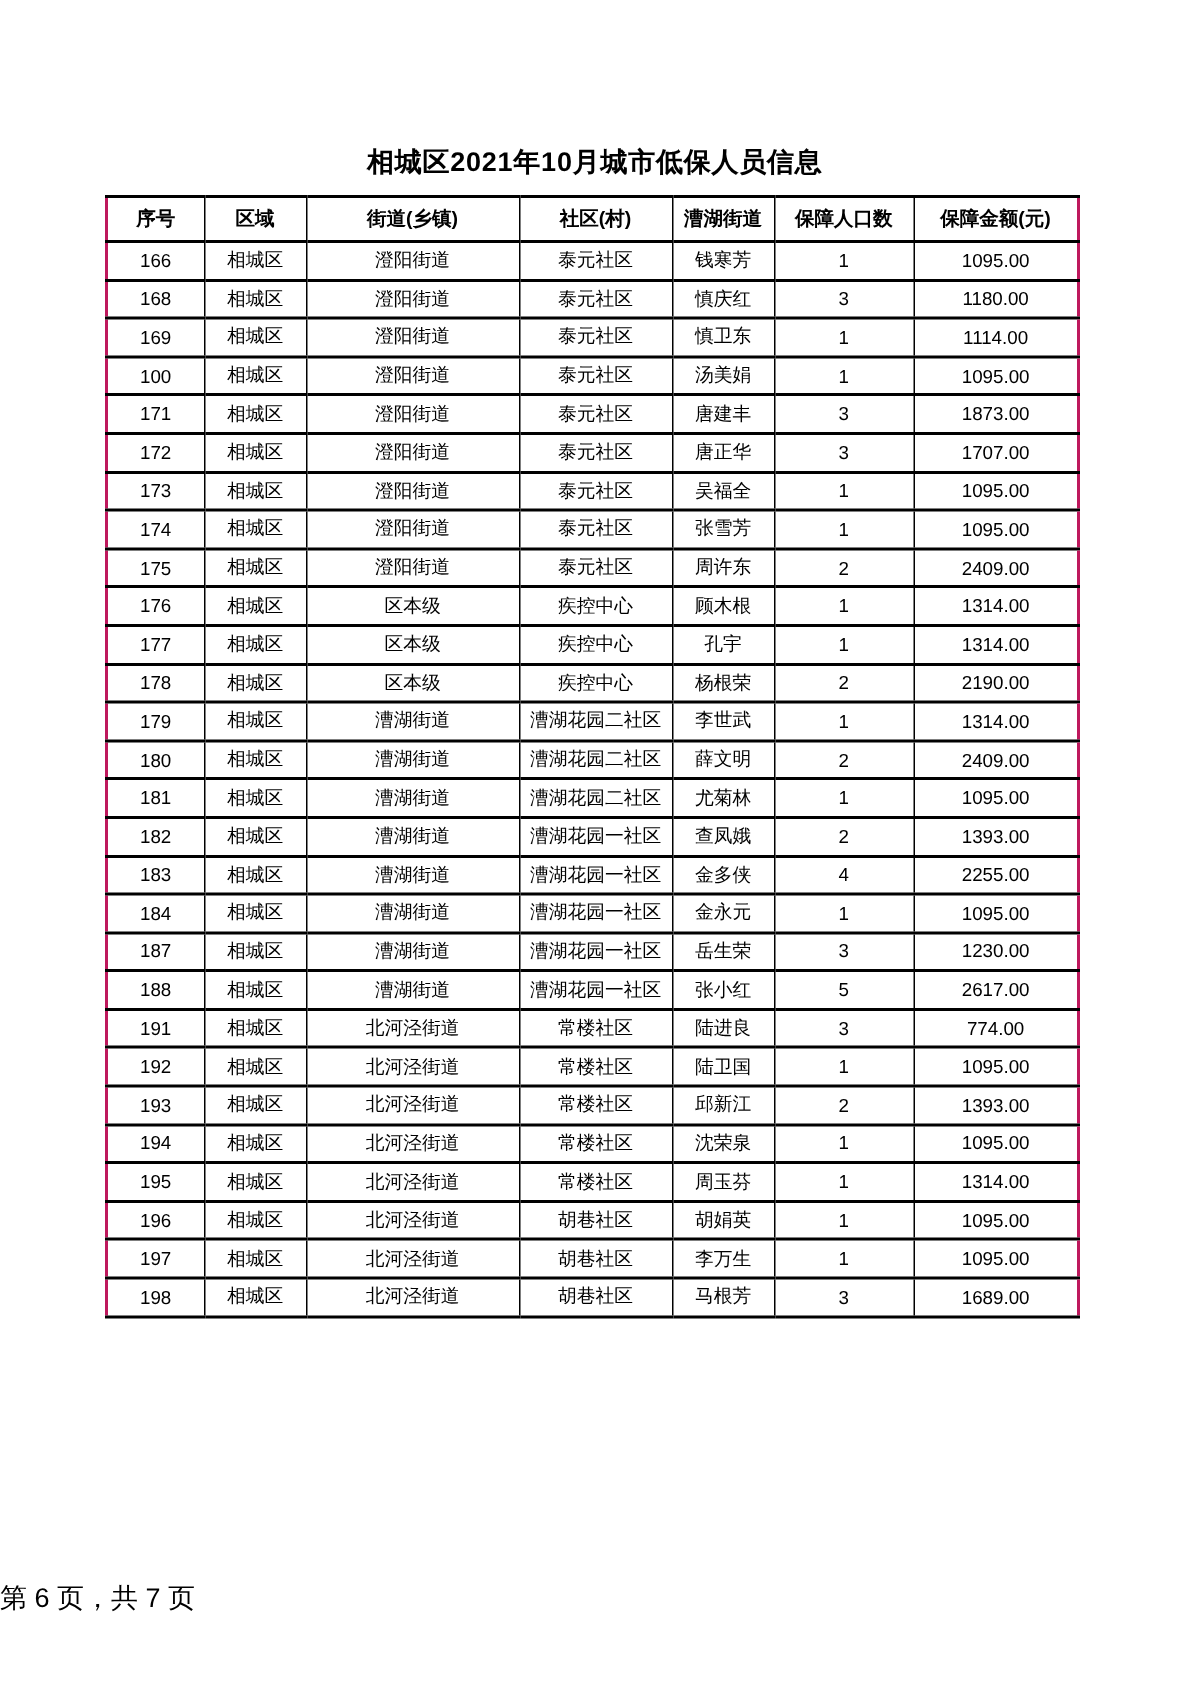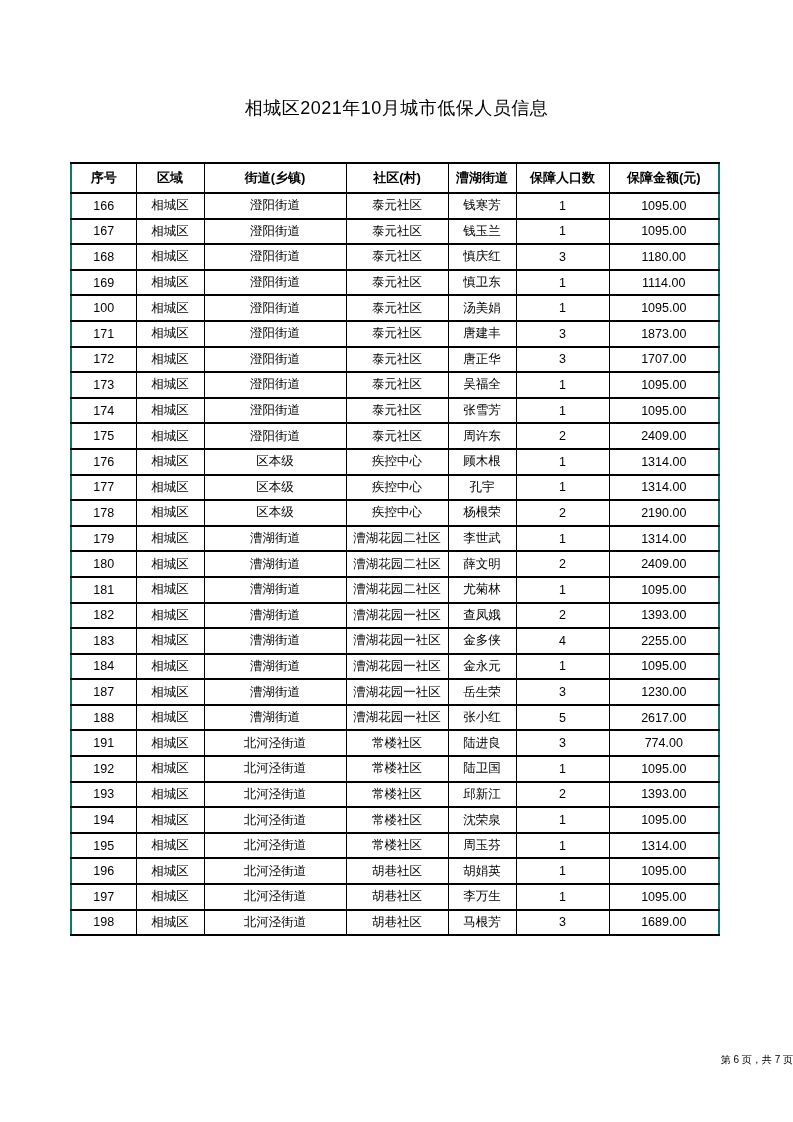--- a/index.html
+++ b/index.html
@@ -14,32 +14,31 @@
     font-family: "Liberation Sans", sans-serif;
     color: #000000;
   }
   .doc-title {
     position: absolute;
     top: 96px;
     left: 0;
     width: 100%;
     text-align: center;
     font-size: 18px;
-    font-weight: normal;
+    font-weight: bold;
     letter-spacing: 0.5px;
   }
   table.benefits-table {
     position: absolute;
     top: 130px;
     left: 70px;
     width: 648px;
     table-layout: fixed;
     border-collapse: collapse;
-    border: 2px solid #0f766e;
-    margin-top: 32px;
+    border: 2px solid #be185d;
   }
   .benefits-table th,
   .benefits-table td {
     border-left: 1px solid #000000;
     border-right: 1px solid #000000;
     border-top: 2px solid #000000;
     border-bottom: 2px solid #000000;
     text-align: center;
     vertical-align: middle;
     padding: 0 2px;
@@ -61,22 +60,22 @@
   col.c2 { width: 142px; }
   col.c3 { width: 102px; }
   col.c4 { width: 68px; }
   col.c5 { width: 93px; }
   col.c6 { width: 110px; }
   .page-footer {
     position: absolute;
     top: 1053px;
     left: 0;
     width: 100%;
-    text-align: right;
-    font-size: 10px;
+    text-align: left;
+    font-size: 18px;
   }
 </style>
 </head>
 <body>
 
 <div class="doc-title">相城区2021年10月城市低保人员信息</div>
 
 <table class="benefits-table">
   <colgroup>
     <col class="c0">
@@ -102,29 +101,20 @@
       <tr>
         <td>166</td>
         <td>相城区</td>
         <td>澄阳街道</td>
         <td>泰元社区</td>
         <td>钱寒芳</td>
         <td>1</td>
         <td>1095.00</td>
       </tr>
       <tr>
-        <td>167</td>
-        <td>相城区</td>
-        <td>澄阳街道</td>
-        <td>泰元社区</td>
-        <td>钱玉兰</td>
-        <td>1</td>
-        <td>1095.00</td>
-      </tr>
-      <tr>
         <td>168</td>
         <td>相城区</td>
         <td>澄阳街道</td>
         <td>泰元社区</td>
         <td>慎庆红</td>
         <td>3</td>
         <td>1180.00</td>
       </tr>
       <tr>
         <td>169</td>

